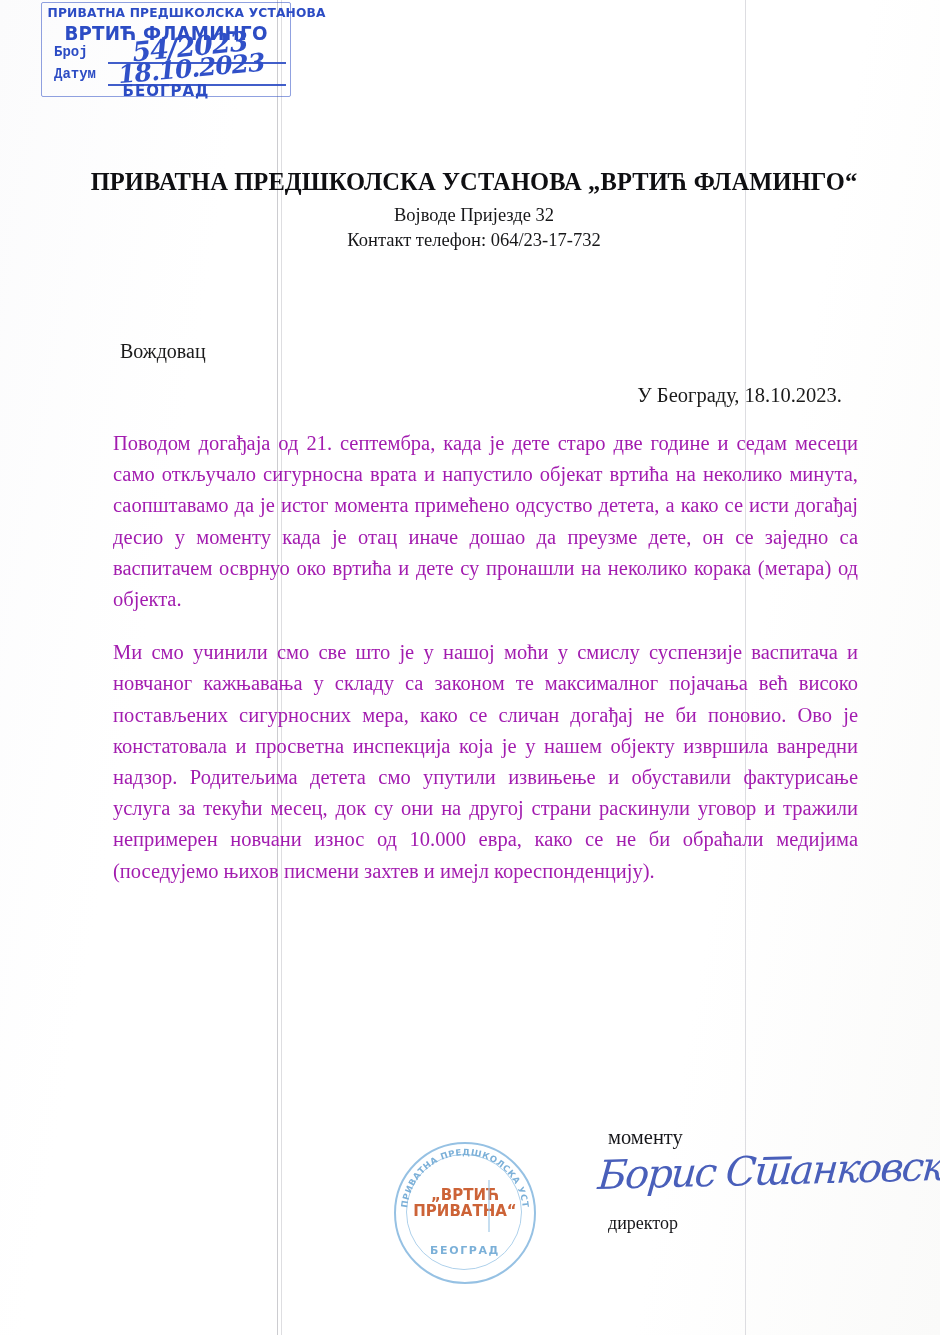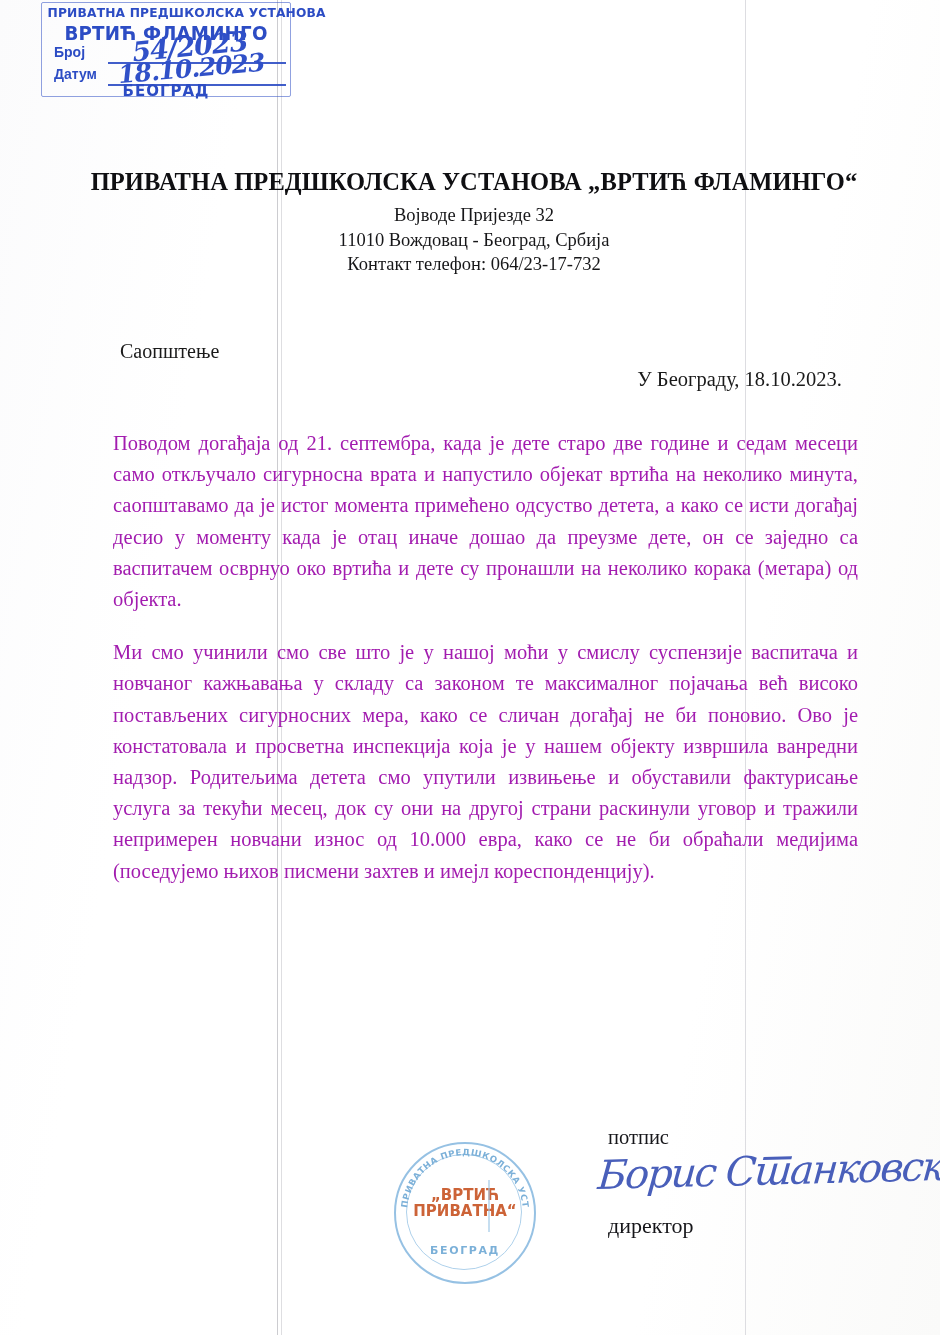--- a/index.html
+++ b/index.html
@@ -66,21 +66,21 @@
     color: #2c4cc4;
     letter-spacing: .2px;
     white-space: nowrap;
   }
   .reg-stamp .line1 { top: 3px; font-size: 13px; transform: scaleX(.94); }
   .reg-stamp .line2 { top: 20px; font-size: 19px; transform: scaleX(.96); }
 
   .reg-row {
     position: absolute;
     left: 14px;
-    font-family: Liberation Sans, sans-serif;
+    font-family: Liberation Mono, monospace;
     font-size: 14px;
     font-weight: bold;
     color: #2c4cc4;
   }
   .reg-row.broj  { top: 42px; }
   .reg-row.datum { top: 64px; }
 
   .reg-underline {
     position: absolute;
     height: 1.5px;
@@ -156,21 +156,21 @@
   }
   .meta-left {
     position: absolute;
     left: 0;
     top: 0;
     font-size: 20px;
   }
   .meta-right {
     position: absolute;
     right: 38px;
-    top: 28px;
+    top: 44px;
     font-size: 20.5px;
     white-space: nowrap;
     margin-left: 44px;
   }
 
   
   .body-text {
     position: absolute;
     left: 113px;
     top: 428px;
@@ -207,21 +207,21 @@
     color: #3a52b5;
     letter-spacing: -2px;
     line-height: 1;
     margin-top: 6px;
     white-space: nowrap;
     transform: rotate(-1.5deg) skewX(-6deg);
     transform-origin: left center;
     opacity: .92;
   }
   .sig-role {
-    font-size: 22px;
+    font-size: 18px;
     color: #16161a;
     margin-left: 10px;
     margin-top: 18px;
   }
 
   
   .round-stamp {
     position: absolute;
     left: 392px;
     top: 1140px;
@@ -315,27 +315,26 @@
     <div class="reg-underline ul-datum"></div>
     <div class="hand hand-datum">18.10.2023</div>
 
     <div class="reg-city">БЕОГРАД</div>
   </div>
 
   <div class="letterhead">
     <div class="lh-title">ПРИВАТНА ПРЕДШКОЛСКА УСТАНОВА „ВРТИЋ ФЛАМИНГО“</div>
     <div class="lh-sub">
       <div>Војводе Пријезде 32</div>
-      <div>11010 Вождовац - Београд, Србија</div>
       <div>Контакт телефон: 064/23-17-732</div>
     </div>
   </div>
 
   <div class="meta-row">
-    <div class="meta-left">Саопштење</div>
+    <div class="meta-left">Вождовац</div>
     <div class="meta-right">У Београду, 18.10.2023.</div>
   </div>
 
   <div class="body-text">
     <p class="para">Поводом догађаја од 21. септембра, када је дете старо две године и седам месеци само откључало сигурносна врата и напустило објекат вртића на неколико минута, саопштавамо да је истог момента примећено одсуство детета, а како се исти догађај десио у моменту када је отац иначе дошао да преузме дете, он се заједно са васпитачем осврнуо око вртића и дете су пронашли на неколико корака (метара) од објекта.</p>
     <p class="para">Ми смо учинили смо све што је у нашој моћи у смислу суспензије васпитача и новчаног кажњавања у складу са законом те максималног појачања већ високо постављених сигурносних мера, како се сличан догађај не би поновио. Ово је констатовала и просветна инспекција која је у нашем објекту извршила ванредни надзор. Родитељима детета смо упутили извињење и обуставили фактурисање услуга за текући месец, док су они на другој страни раскинули уговор и тражили непримерен новчани износ од 10.000 евра, како се не би обраћали медијима (поседујемо њихов писмени захтев и имејл кореспонденцију).</p>
   </div>
 
   <div class="round-stamp">
     <div class="ring-outer"></div>
@@ -350,18 +349,18 @@
     </svg>
     <div class="center">
       <div class="c1">„ВРТИЋ</div>
       <div class="c2">ПРИВАТНА“</div>
     </div>
     <div class="bottom">БЕОГРАД</div>
     <div class="smudge"></div>
   </div>
 
   <div class="sig-block">
-    <div class="sig-label">потпис</div>
+    <div class="sig-label">моменту</div>
     <div class="sig-ink">Борис Станковски</div>
     <div class="sig-role">директор</div>
   </div>
 
 </div>
 
 </body></html>

